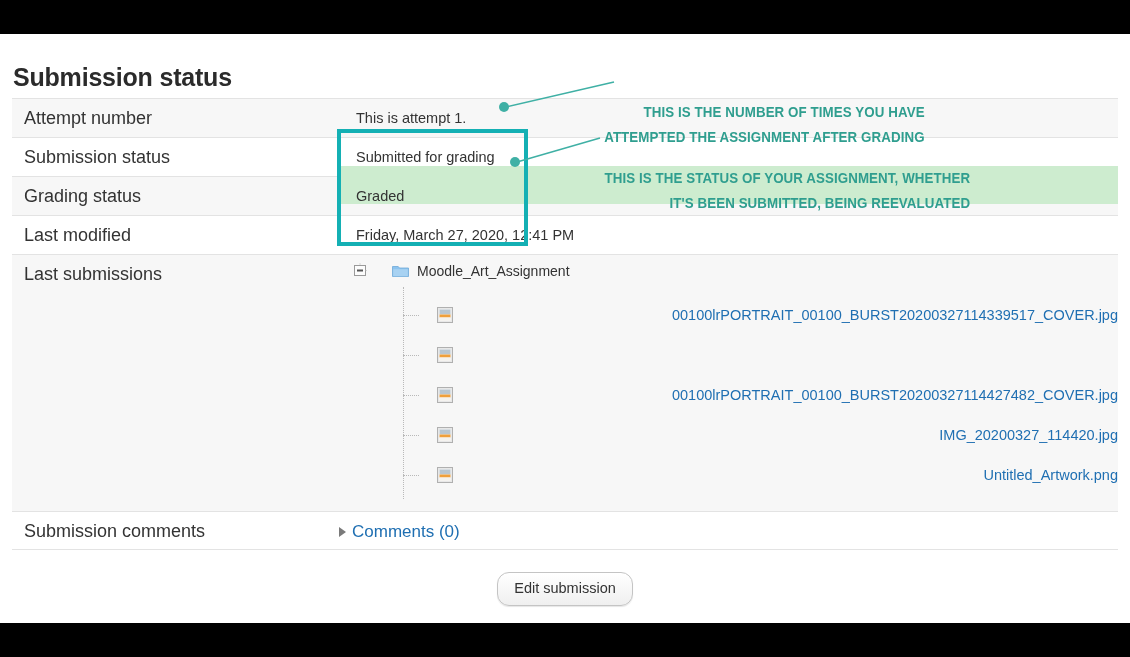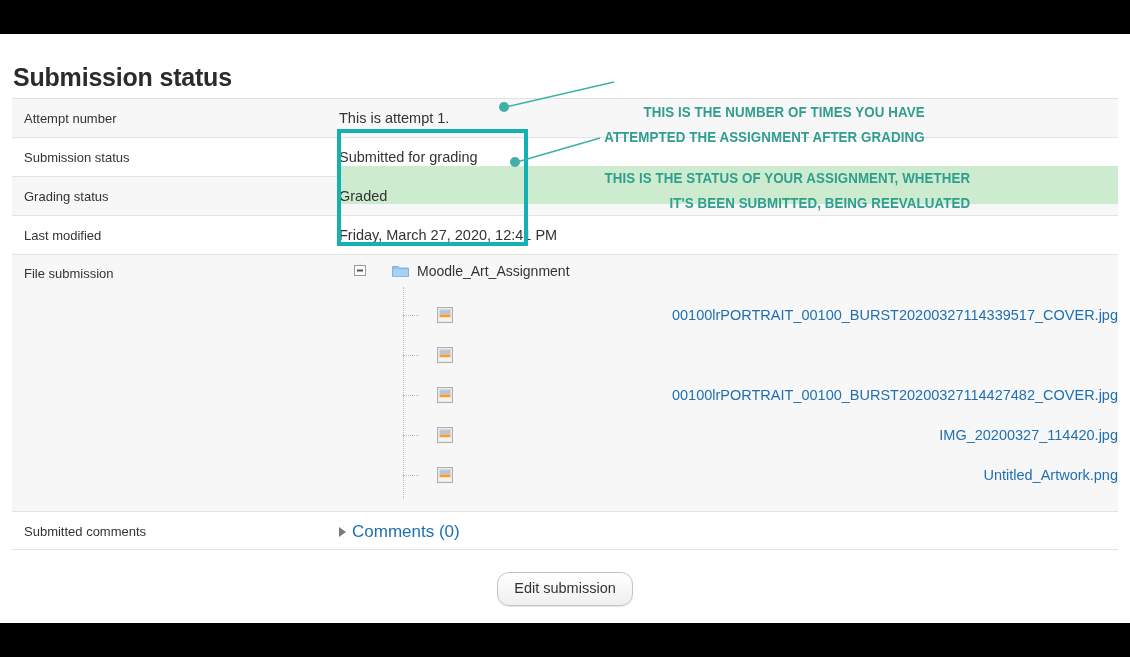--- a/index.html
+++ b/index.html
@@ -70,21 +70,21 @@
   .srow.plain  { background: #ffffff; }
   .srow.h39 { height: 39px; }
   .srow.tall { height: 257px; }
   .srow.last { border-bottom: 1px solid #e3e3e3; }
 
   .scell-label {
     width: 327px;
     flex: 0 0 327px;
     padding-left: 12px;
     box-sizing: border-box;
-    font-size: 13px;
+    font-size: 18px;
     color: #333333;
     line-height: 39px;
     white-space: nowrap;
   }
   .srow.tall .scell-label { line-height: 38px; }
   .scell-value {
     flex: 1 1 auto;
     font-size: 14.5px;
     color: #333333;
     line-height: 39px;
@@ -139,21 +139,21 @@
     white-space: nowrap;
     transform: scaleX(0.86);
     transform-origin: right center;
     text-align: right;
     line-height: 25px;
   }
   .anno-1 { right: 205px; top: 65px; }
   .anno-2 { right: 160px; top: 131px; }
 
   
-  .cell-text { position: relative; z-index: 2; }
+  .cell-text { position: relative; z-index: 2; margin-left: 17px; }
 
   
   .filetree {
     position: relative;
     padding-top: 4px;
   }
   .ft-root {
     position: relative;
     height: 36px;
   }
@@ -288,21 +288,21 @@
         <div class="scell-label">Grading status</div>
         <div class="scell-value"><span class="cell-text">Graded</span></div>
       </div>
 
       <div class="srow plain h39">
         <div class="scell-label">Last modified</div>
         <div class="scell-value"><span class="cell-text">Friday, March 27, 2020, 12:41 PM</span></div>
       </div>
 
       <div class="srow shaded tall">
-        <div class="scell-label">File submission</div>
+        <div class="scell-label">Last submissions</div>
         <div class="scell-value">
 
           <div class="filetree">
 
             <div class="ft-root">
               <span class="collapse-icon">
                 <svg viewBox="0 0 15 15" width="15" height="15" aria-hidden="true">
                   <rect x="1.5" y="2.5" width="11" height="10" fill="#fcfcfc" stroke="#9a9a9a" stroke-width="1"></rect>
                   <rect x="4" y="6.5" width="6" height="2" fill="#555555"></rect>
                   <line x1="7" y1="0.5" x2="7" y2="2.5" stroke="#b5b5b5" stroke-width="1" stroke-dasharray="1,1"></line>
@@ -393,21 +393,21 @@
                 <a class="file-link" href="#">Untitled_Artwork.png</a>
               </div>
 
             </div>
           </div>
 
         </div>
       </div>
 
       <div class="srow plain h39 last">
-        <div class="scell-label">Submitted comments</div>
+        <div class="scell-label">Submission comments</div>
         <div class="scell-value">
           <div class="comments-wrap">
             <span class="tri"></span>
             <a class="comments-link" href="#">Comments (0)</a>
           </div>
         </div>
       </div>
 
     </div>
 

